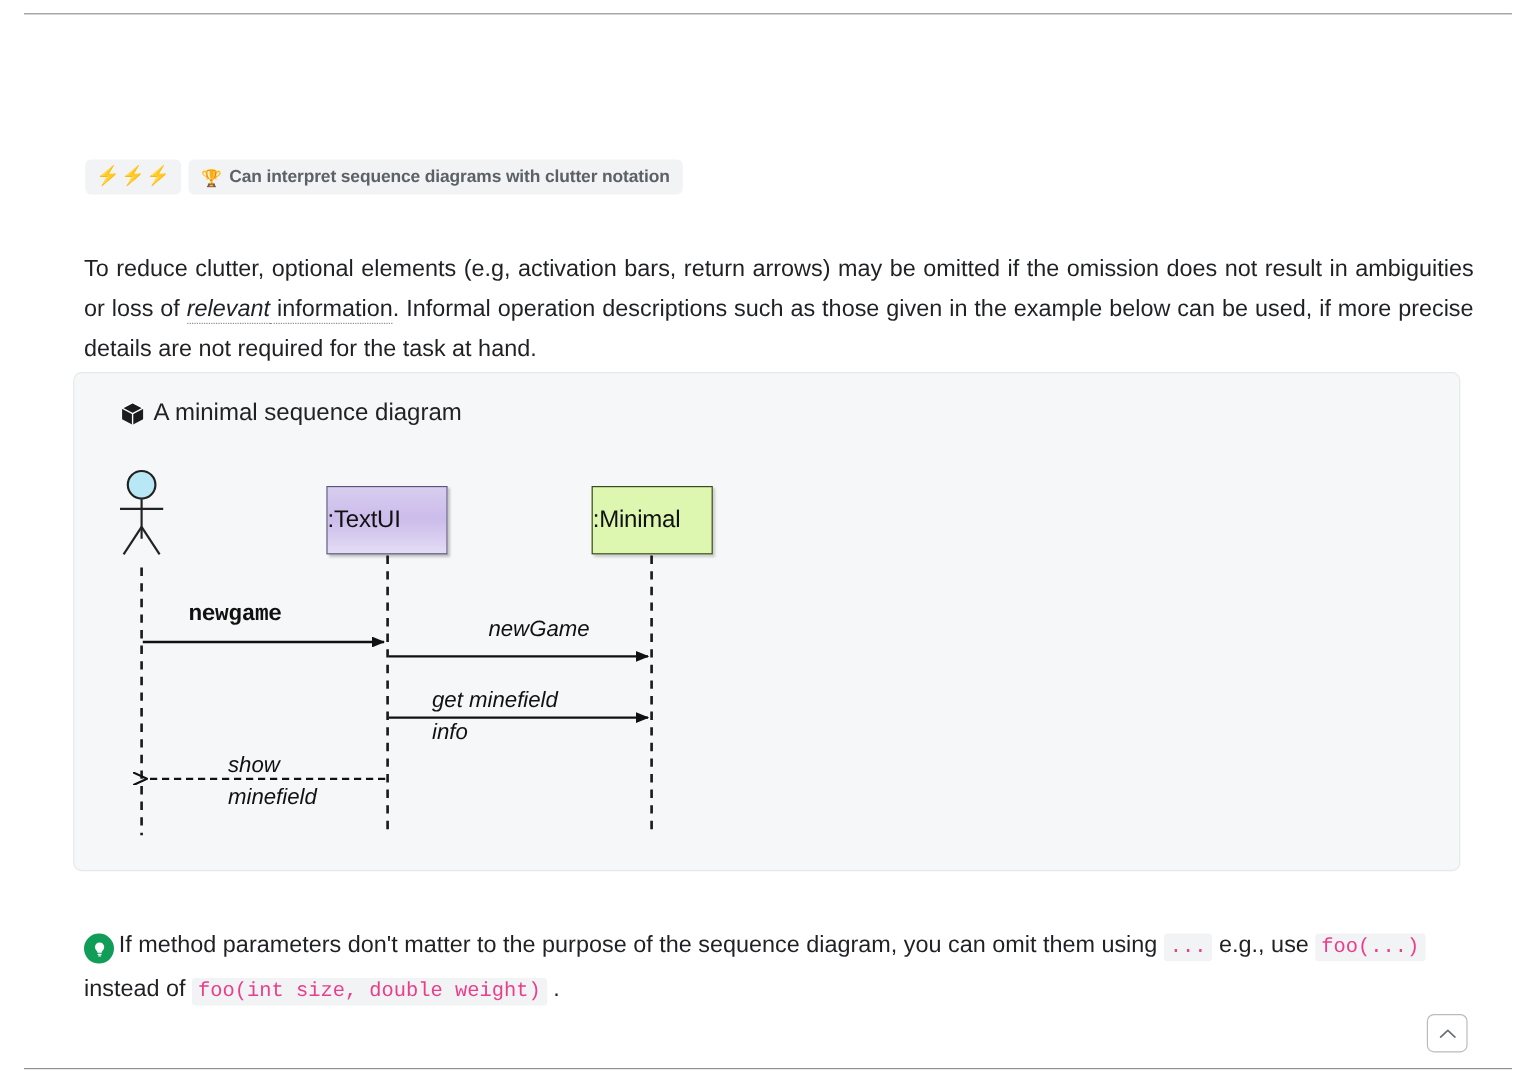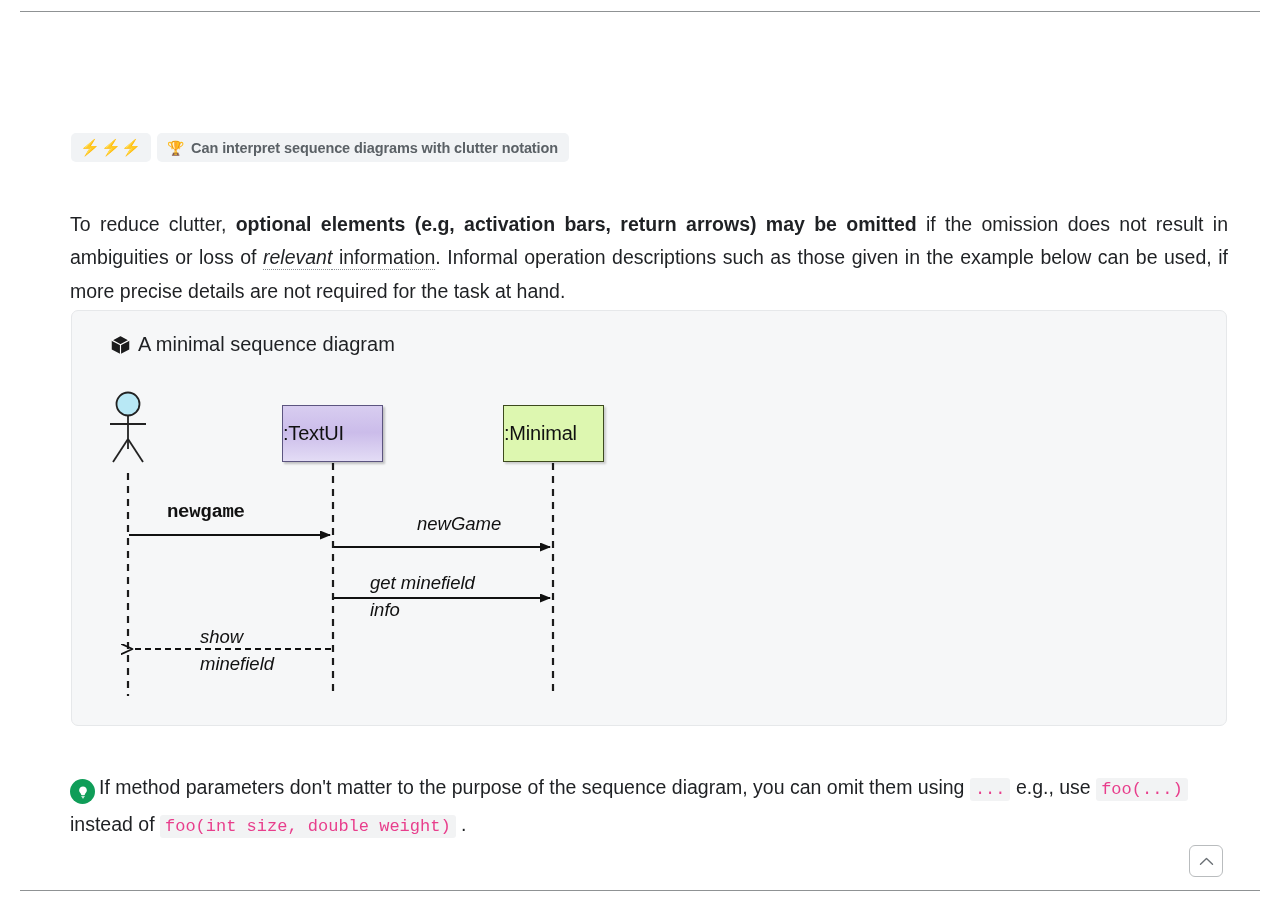--- a/index.html
+++ b/index.html
@@ -105,36 +105,36 @@
     position: absolute;
     left: 70px;
     top: 188px;
     width: 1158px;
     font-size: 19.5px;
     line-height: 33.5px;
     text-align: justify;
     color: #1f2124;
     font-weight: 400;
   }
-  .body-para b { font-weight: 700; }
+  .body-para b { font-weight: 400; }
   .tooltip-term {
     font-style: italic;
     border-bottom: 1.5px dotted #8a8f94;
     padding-bottom: 1px;
     cursor: help;
   }
   .tooltip-tail {
     border-bottom: 1.5px dotted #8a8f94;
     padding-bottom: 1px;
   }
 
   
   .diagram-card {
     position: absolute;
-    left: 71px;
+    left: 61px;
     top: 310px;
     width: 1156px;
     height: 416px;
     background: #f6f7f8;
     border: 1px solid #e6e8ea;
     border-radius: 7px;
   }
   .card-header {
     position: absolute;
     left: 38px;

